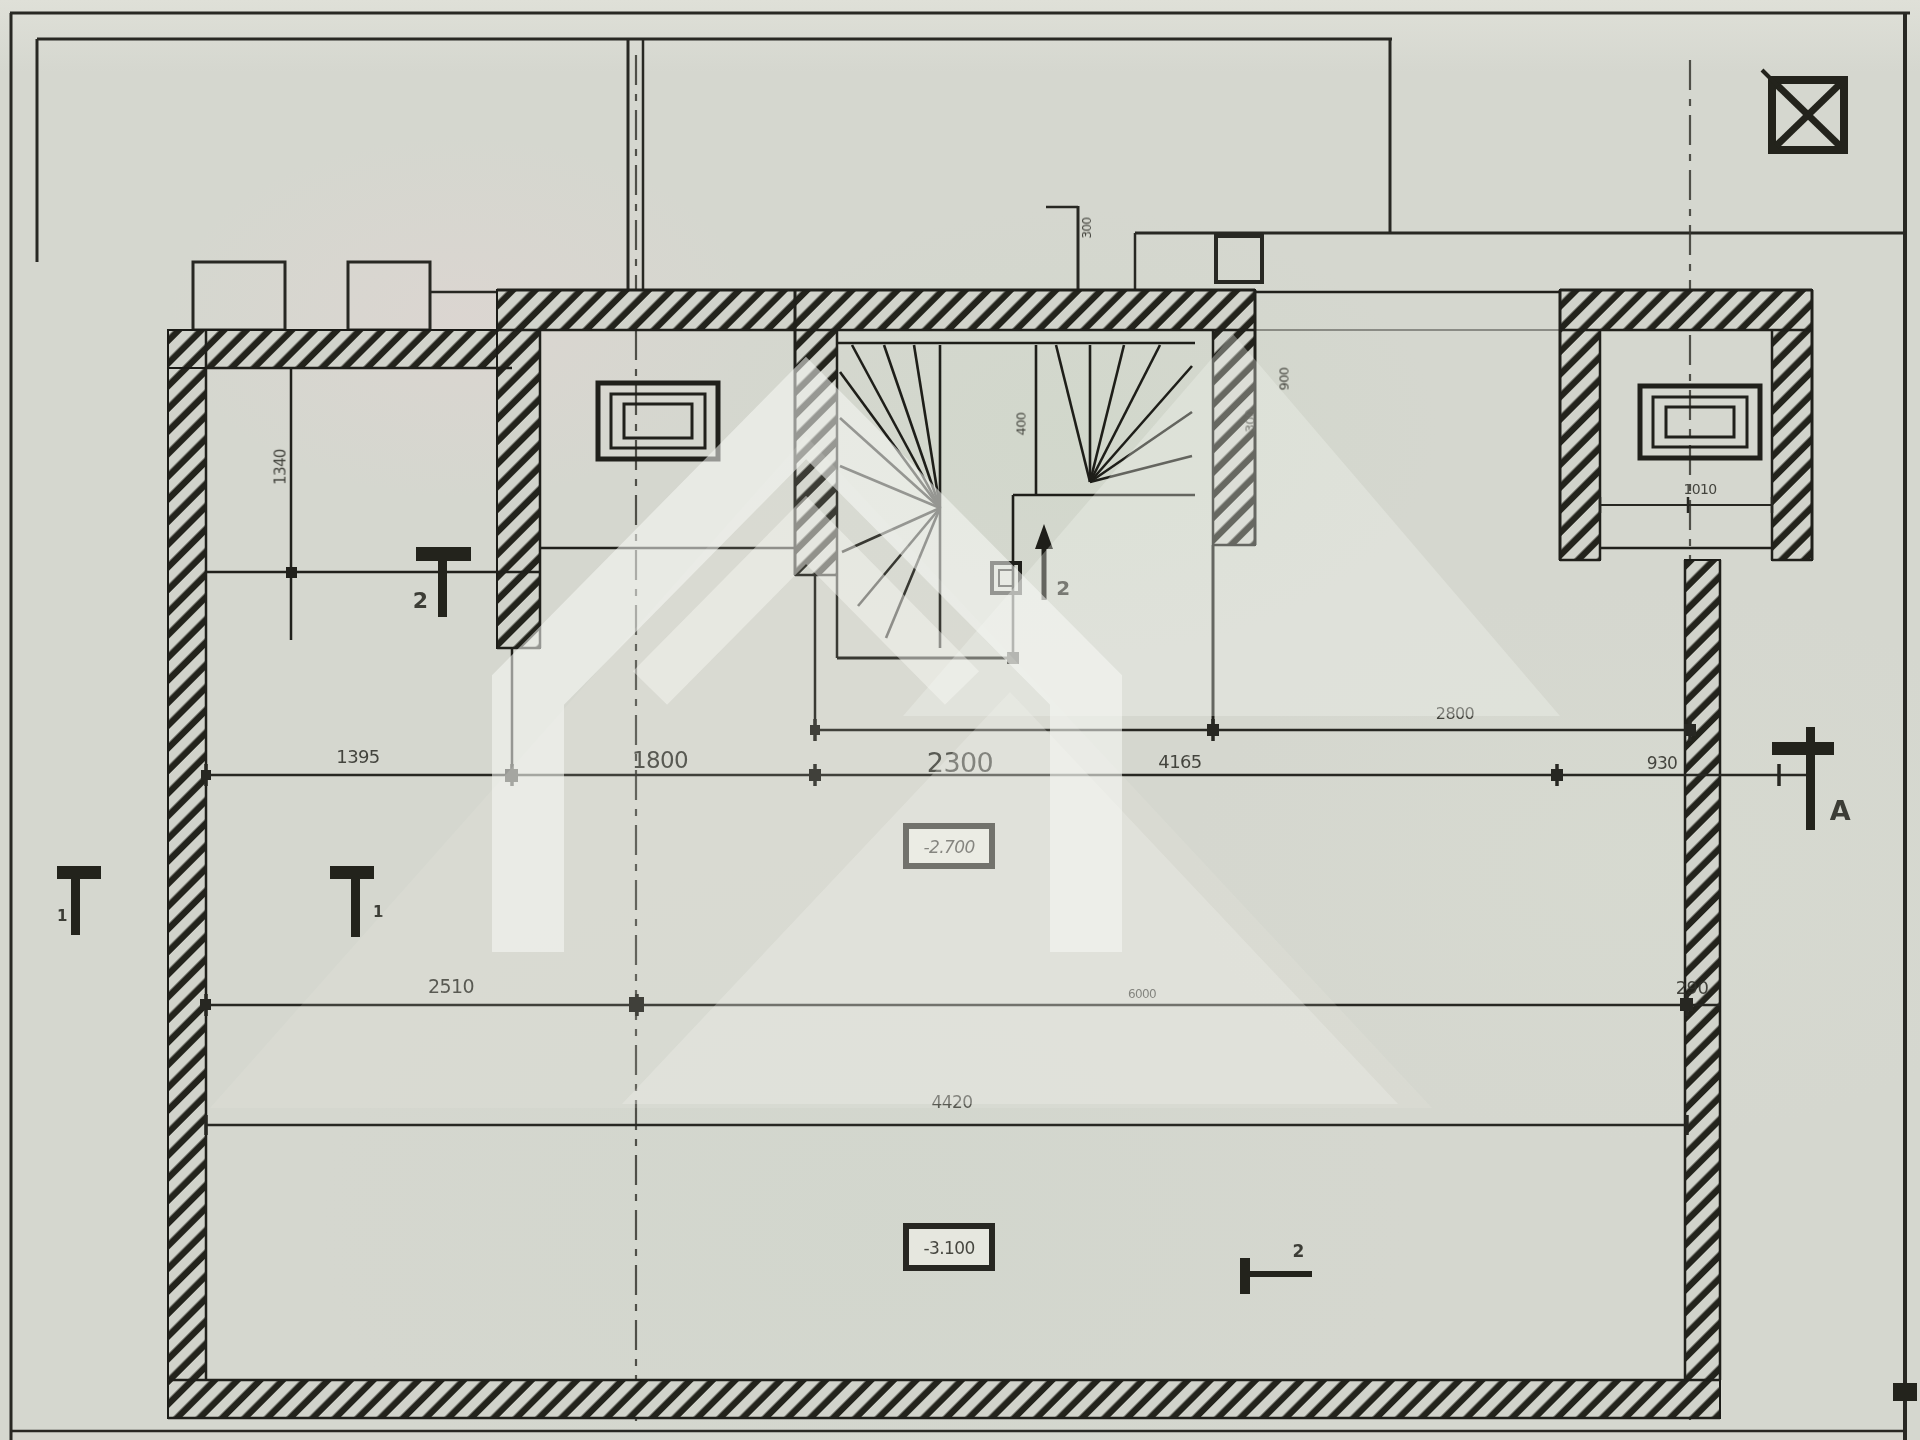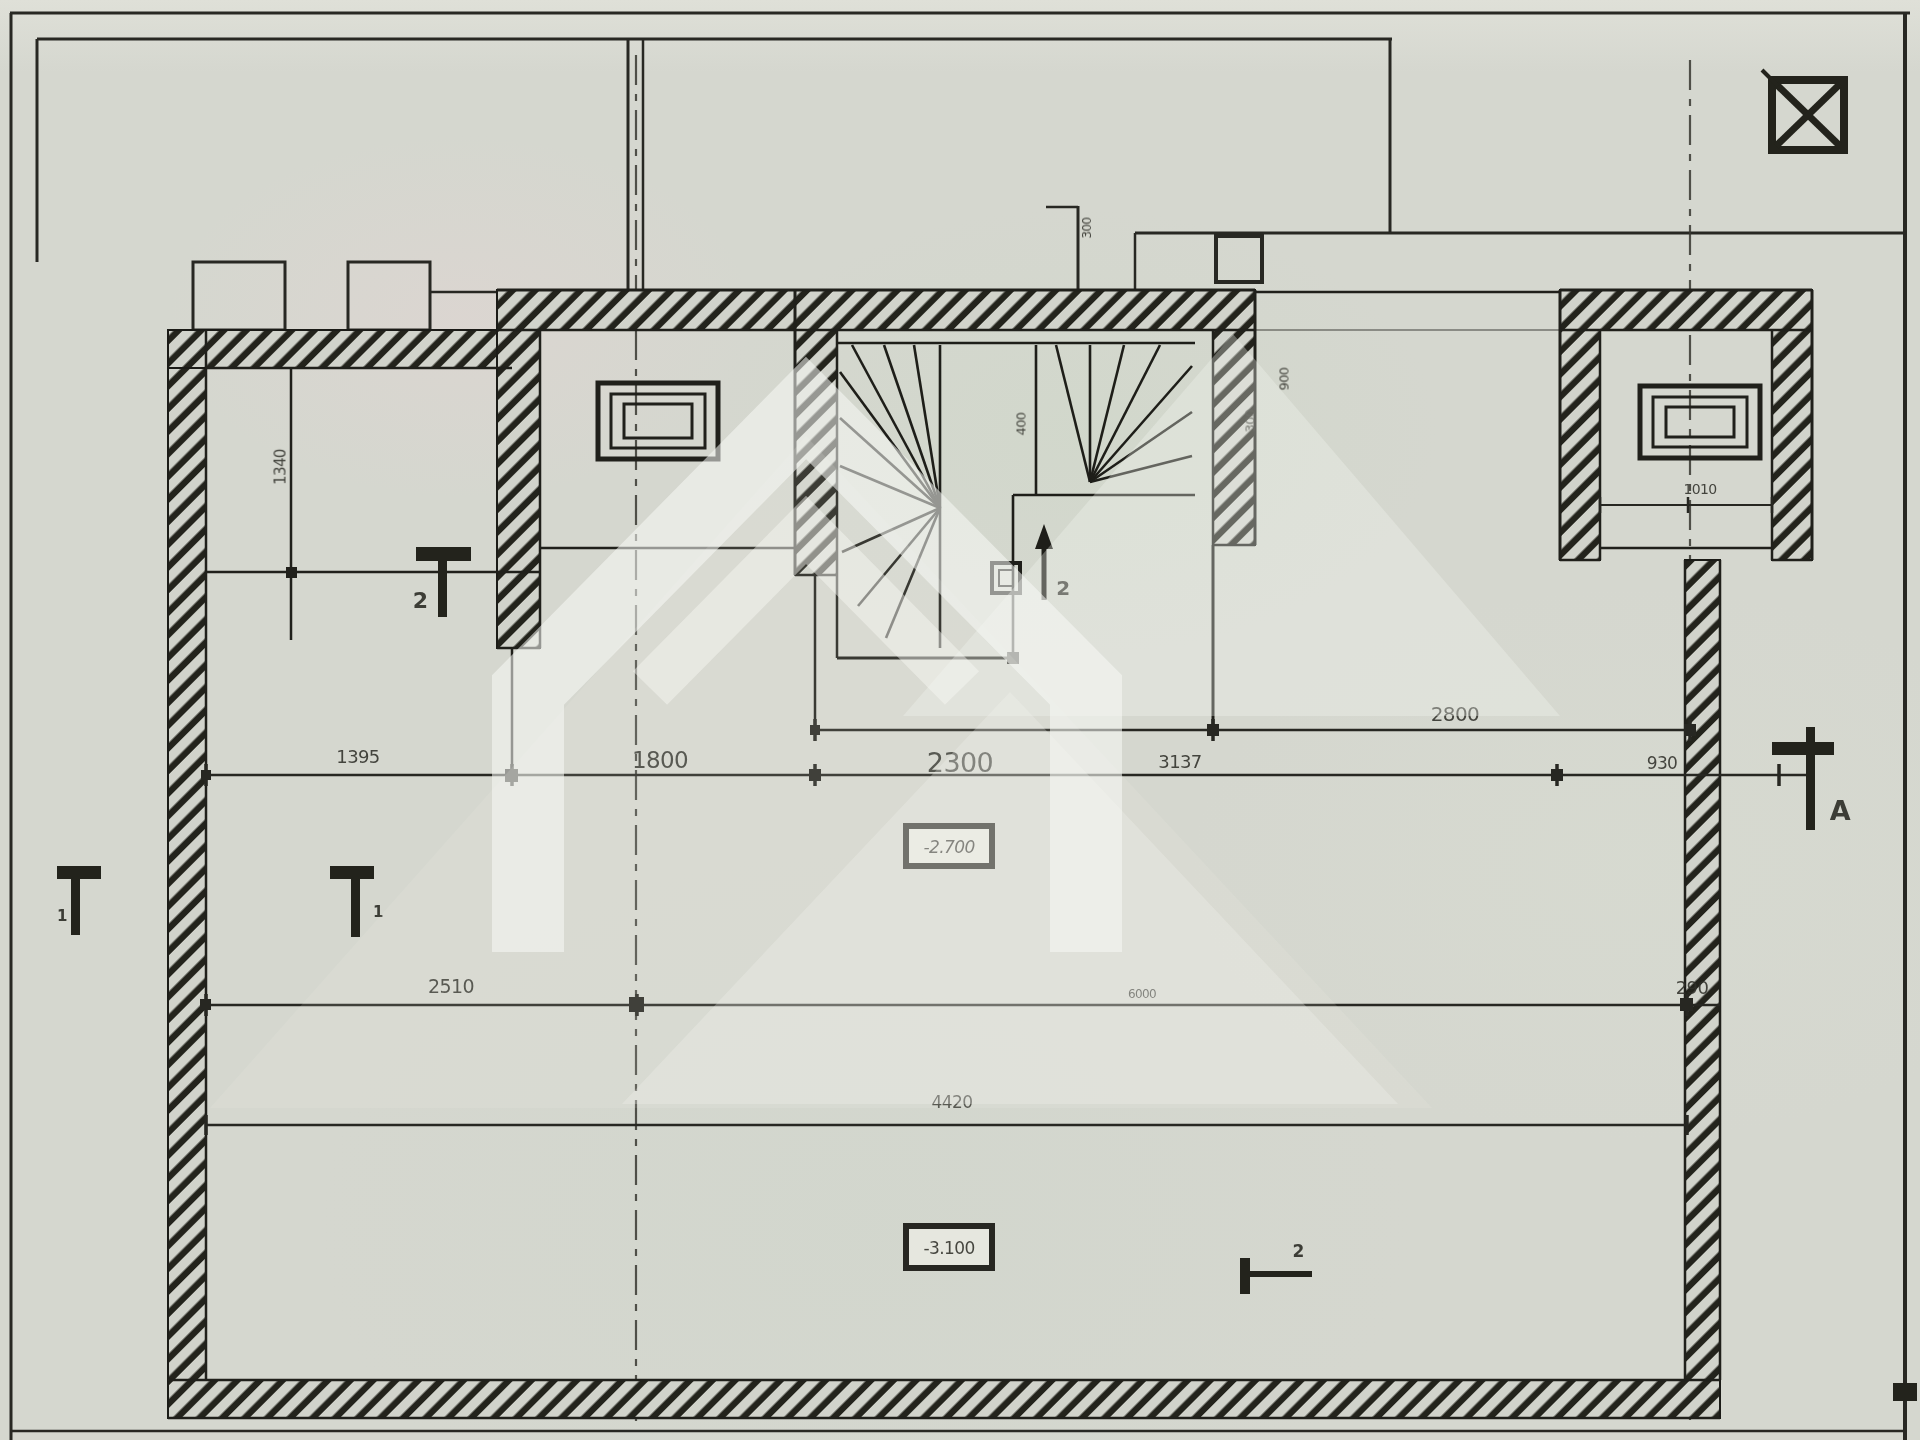--- a/index.html
+++ b/index.html
@@ -233,24 +233,24 @@
       <g>
         <rect x="1772" y="80" width="72" height="70" fill="none" stroke="#26261f" stroke-width="8"></rect>
         <line x1="1776" y1="84" x2="1840" y2="146" stroke="#26261f" stroke-width="7"></line>
         <line x1="1840" y1="84" x2="1776" y2="146" stroke="#26261f" stroke-width="7"></line>
         <line x1="1762" y1="70" x2="1778" y2="86" stroke="#26261f" stroke-width="4"></line>
       </g>
     </g>
   </svg>
 
   <span class="lbl" style="left:960px;top:714px;font-size:27px;margin-top:48px;">2300</span>
-  <span class="lbl" style="left:1455px;top:714px;font-size:20px;">2800</span>
+  <span class="lbl" style="left:1455px;top:714px;font-size:16px;">2800</span>
   <span class="lbl" style="left:358px;top:757px;font-size:18px;text-align:right;">1395</span>
   <span class="lbl" style="left:660px;top:760px;font-size:23px;">1800</span>
-  <span class="lbl" style="left:1180px;top:762px;font-size:18px;">3137</span>
+  <span class="lbl" style="left:1180px;top:762px;font-size:18px;">4165</span>
   <span class="lbl" style="left:1662px;top:763px;font-size:17px;">930</span>
   <span class="lbl" style="left:416px;top:986px;font-size:19px;margin-left:35px;">2510</span>
   <span class="lbl" style="left:1142px;top:994px;font-size:12px;">6000</span>
   <span class="lbl" style="left:1692px;top:988px;font-size:18px;">290</span>
   <span class="lbl" style="left:952px;top:1102px;font-size:17px;">4420</span>
 
   <span class="lbl" style="left:949px;top:847px;font-size:17px;font-style:italic;">-2.700</span>
   <span class="lbl" style="left:949px;top:1248px;font-size:17px;">-3.100</span>
 
   <span class="lbl marker" style="left:62px;top:916px;font-size:15px;">1</span>

